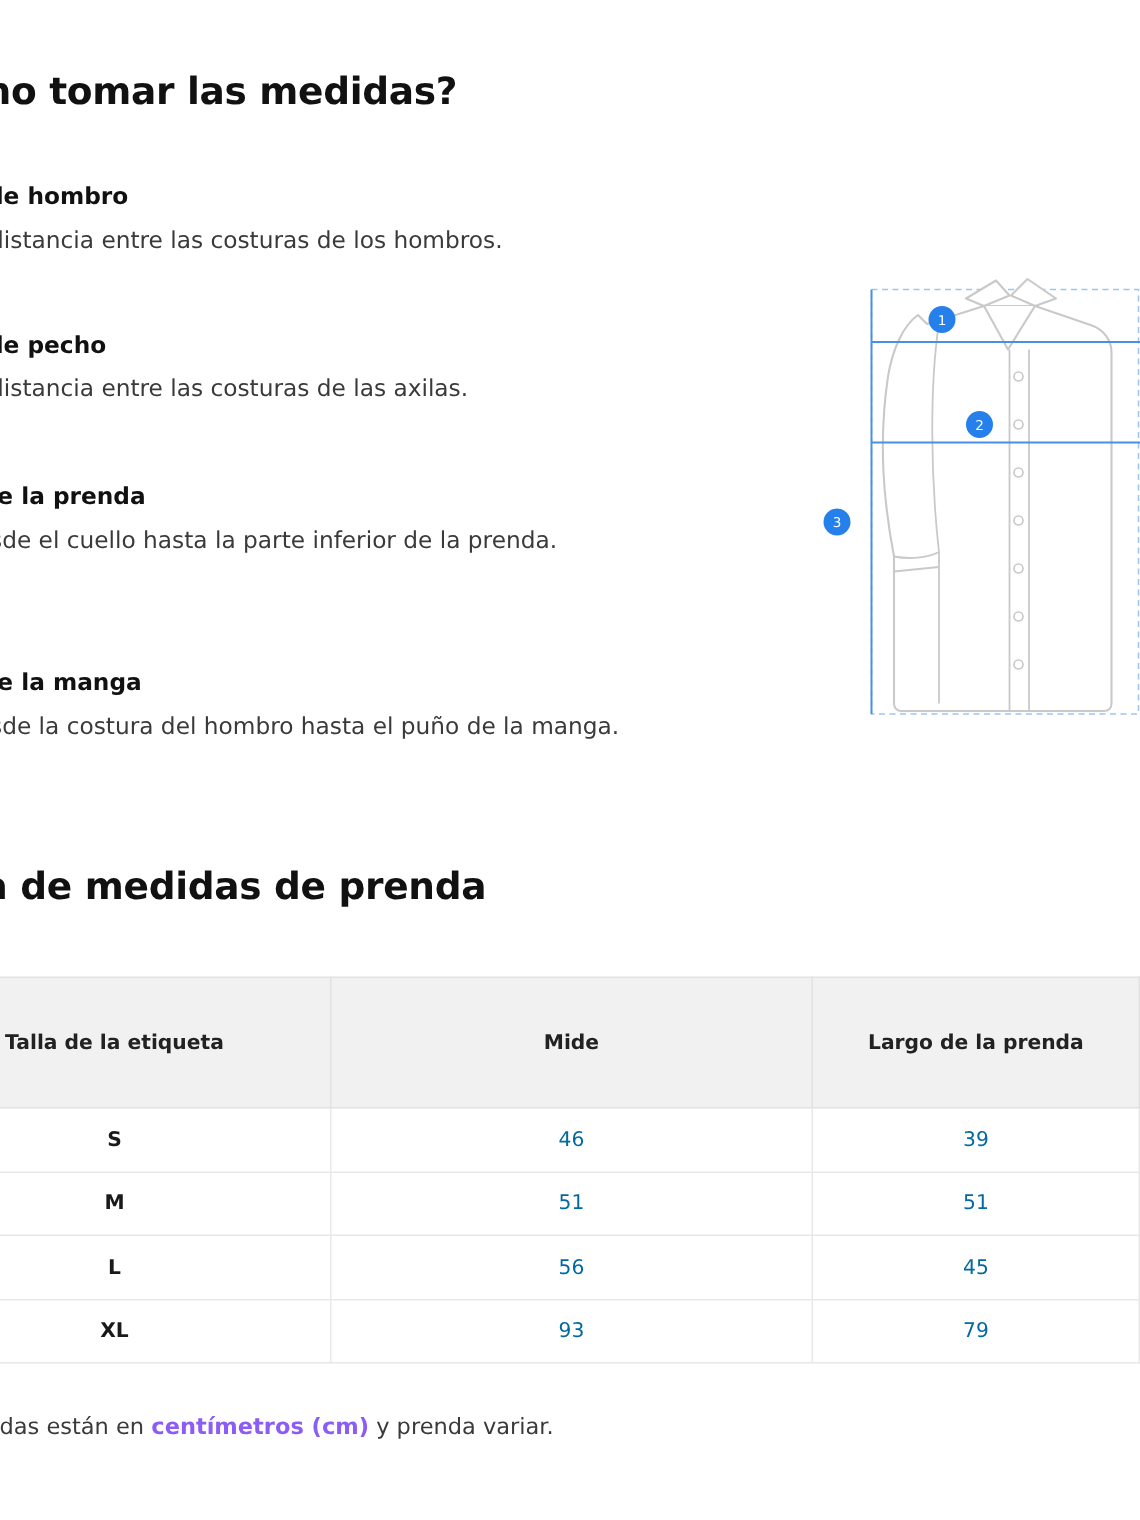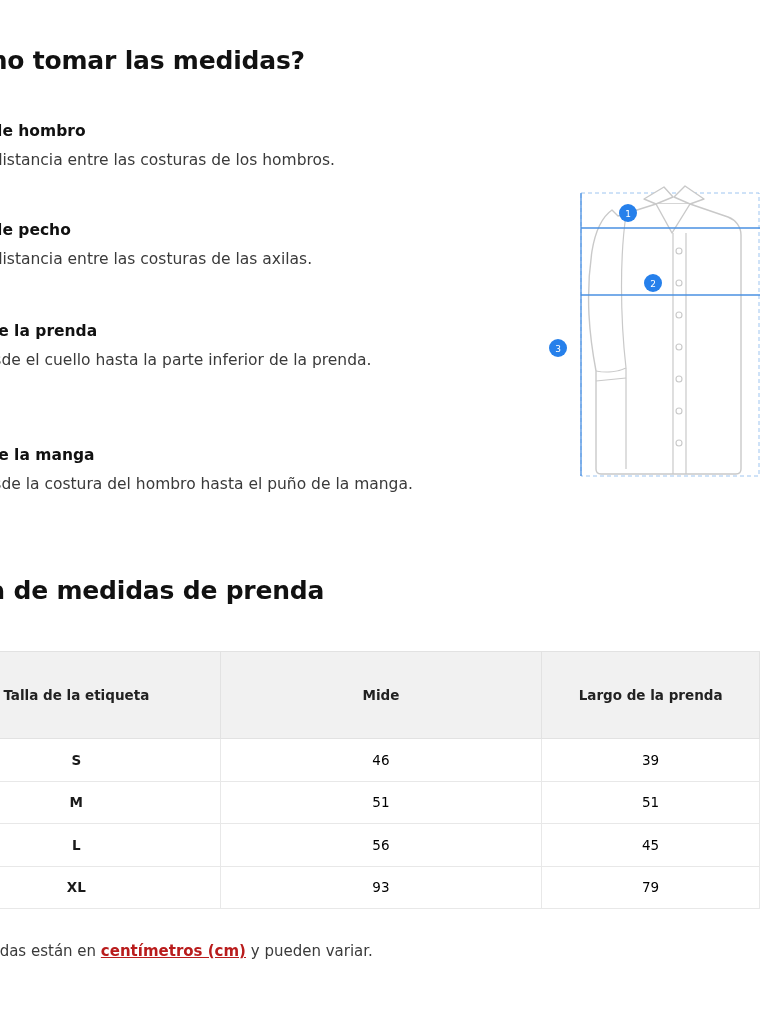--- a/index.html
+++ b/index.html
@@ -98,21 +98,21 @@
     height: 86px;
     border: 1px solid #e2e2e2;
     border-top: 1px solid #e2e2e2;
     text-align: center;
     padding: 0 8px;
   }
   .size-table tbody td {
     height: 41.5px;
     border: 1px solid #e8e8e8;
     text-align: center;
-    color: #000000;
+    color: #0369a1;
     font-size: 13.5px;
     background: #ffffff;
     padding: 0 8px;
   }
   .size-table tbody td.size-cell {
     font-weight: bold;
     color: #1a1a1a;
   }
   .size-table col.c0 { width: 288px; }
   .size-table col.c1 { width: 322px; }
@@ -121,22 +121,21 @@
   #footnote {
     position: absolute;
     left: 0px;
     top: 942px;
     font-size: 15px;
     color: #3a3a3a;
     white-space: nowrap;
   }
   #footnote .strong {
     font-weight: bold;
-    color: #b91c1c;
-    text-decoration: underline;
+    color: #8b5cf6;
   }
 </style>
 </head>
 <body>
 
 <div class="page">
 
   <div class="section-title" id="howto-title">¿Cómo tomar las medidas?</div>
 
   <div class="howto-block" id="block-0">
@@ -240,16 +239,16 @@
       </tr>
       <tr>
         <td class="size-cell">XL</td>
         <td>93</td>
         <td>79</td>
       </tr>
     </tbody>
   </table>
 
   <div id="footnote">
-    <span>Las medidas están en </span><span class="strong">centímetros (cm)</span><span> y pueden variar.</span>
+    <span>Las medidas están en </span><span class="strong">centímetros (cm)</span><span> y prenda variar.</span>
   </div>
 
 </div>
 
 </body></html>

